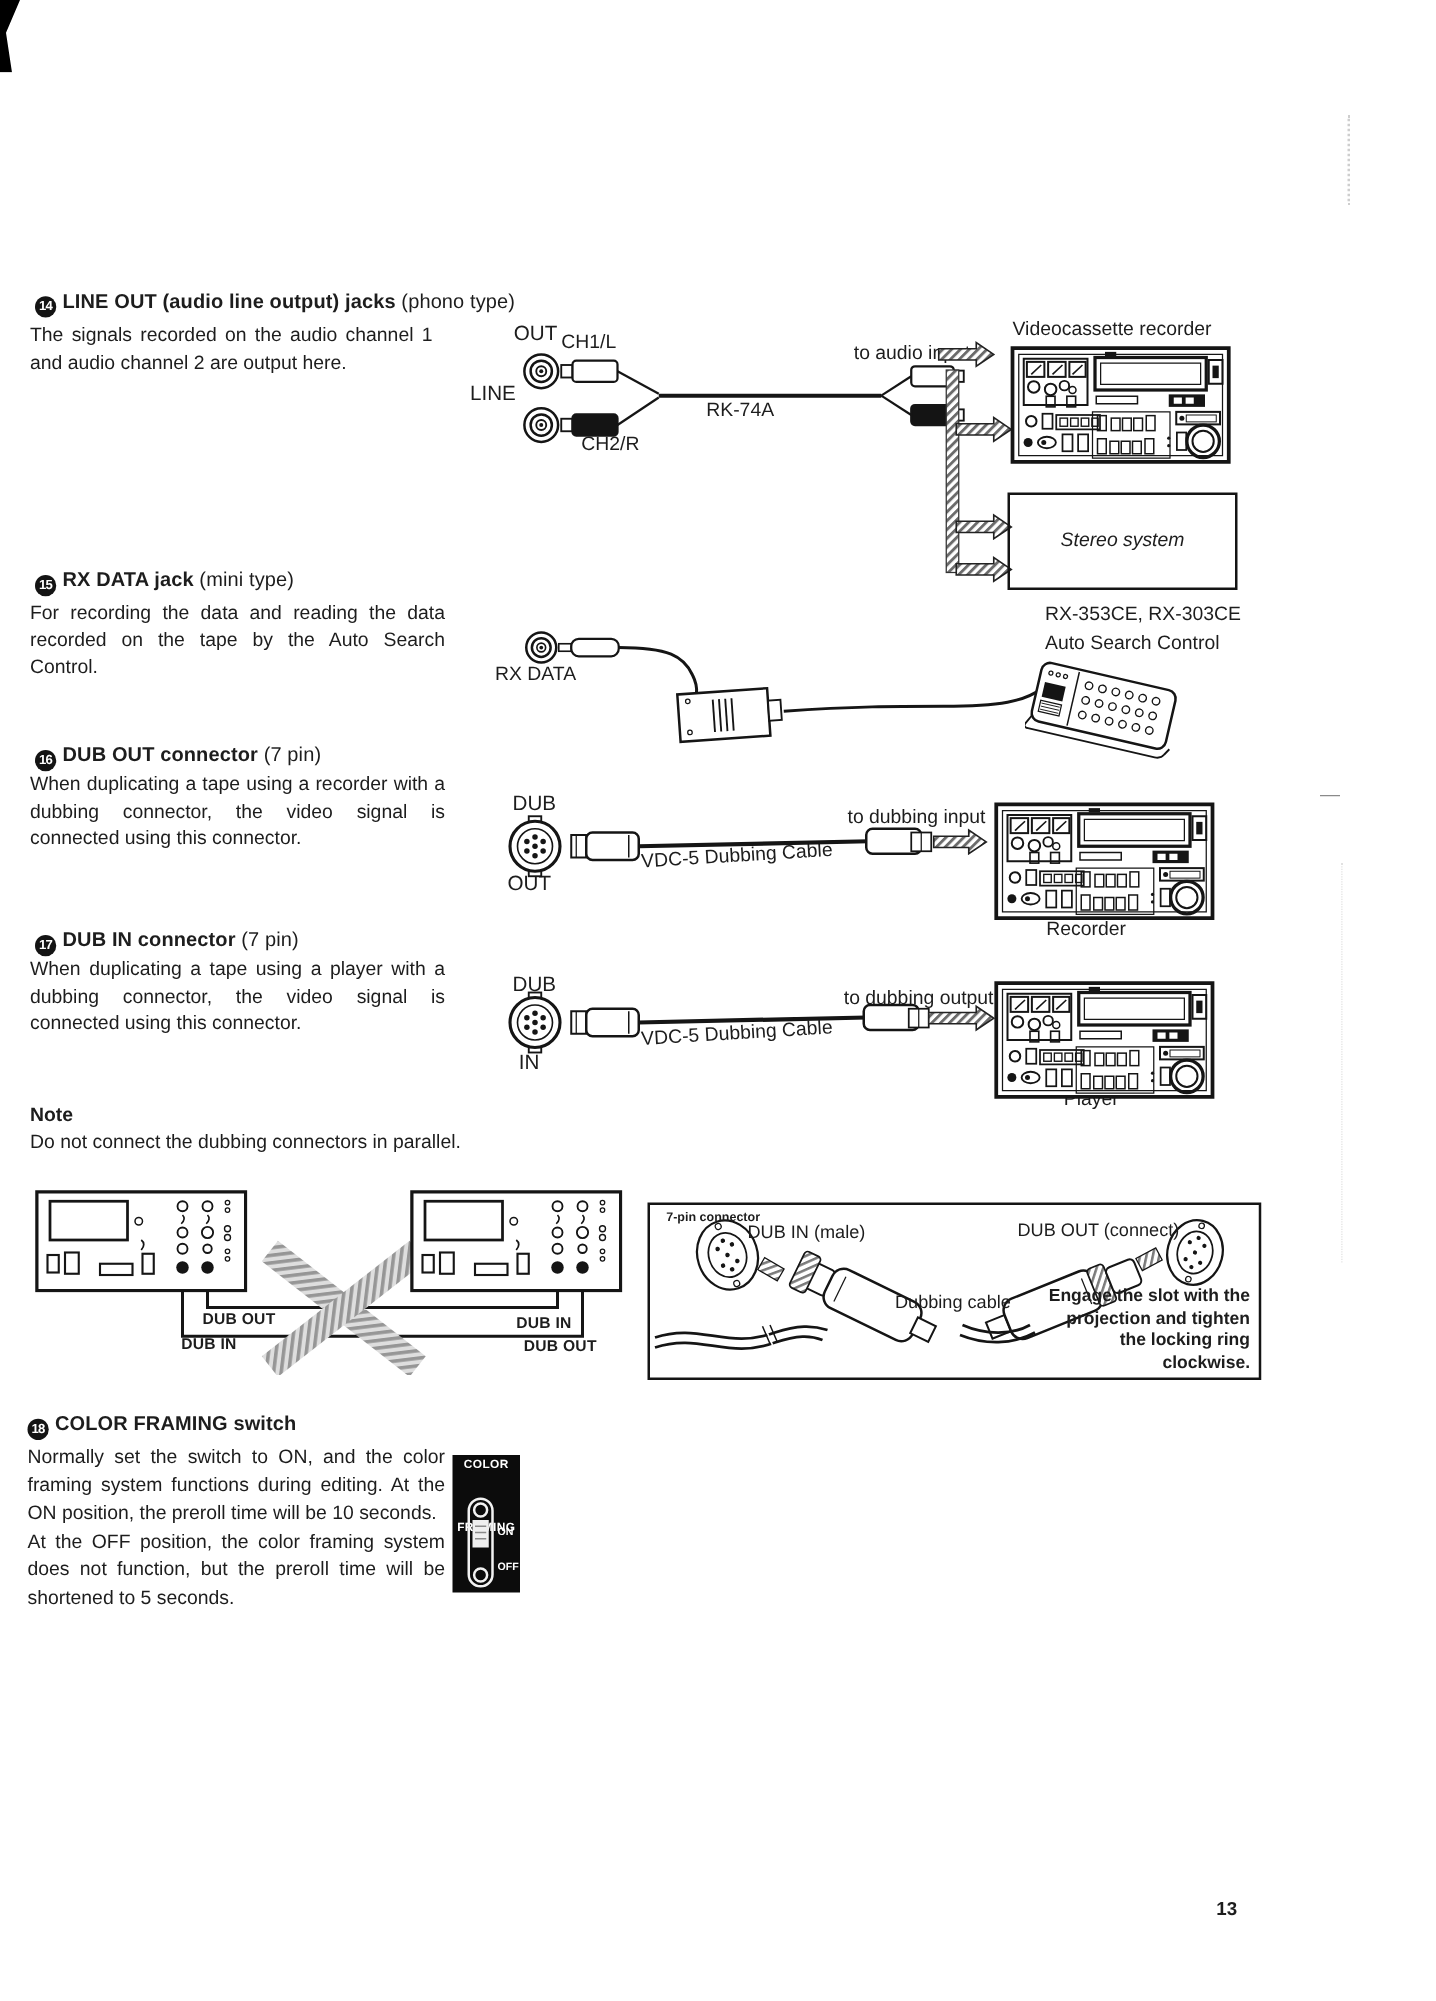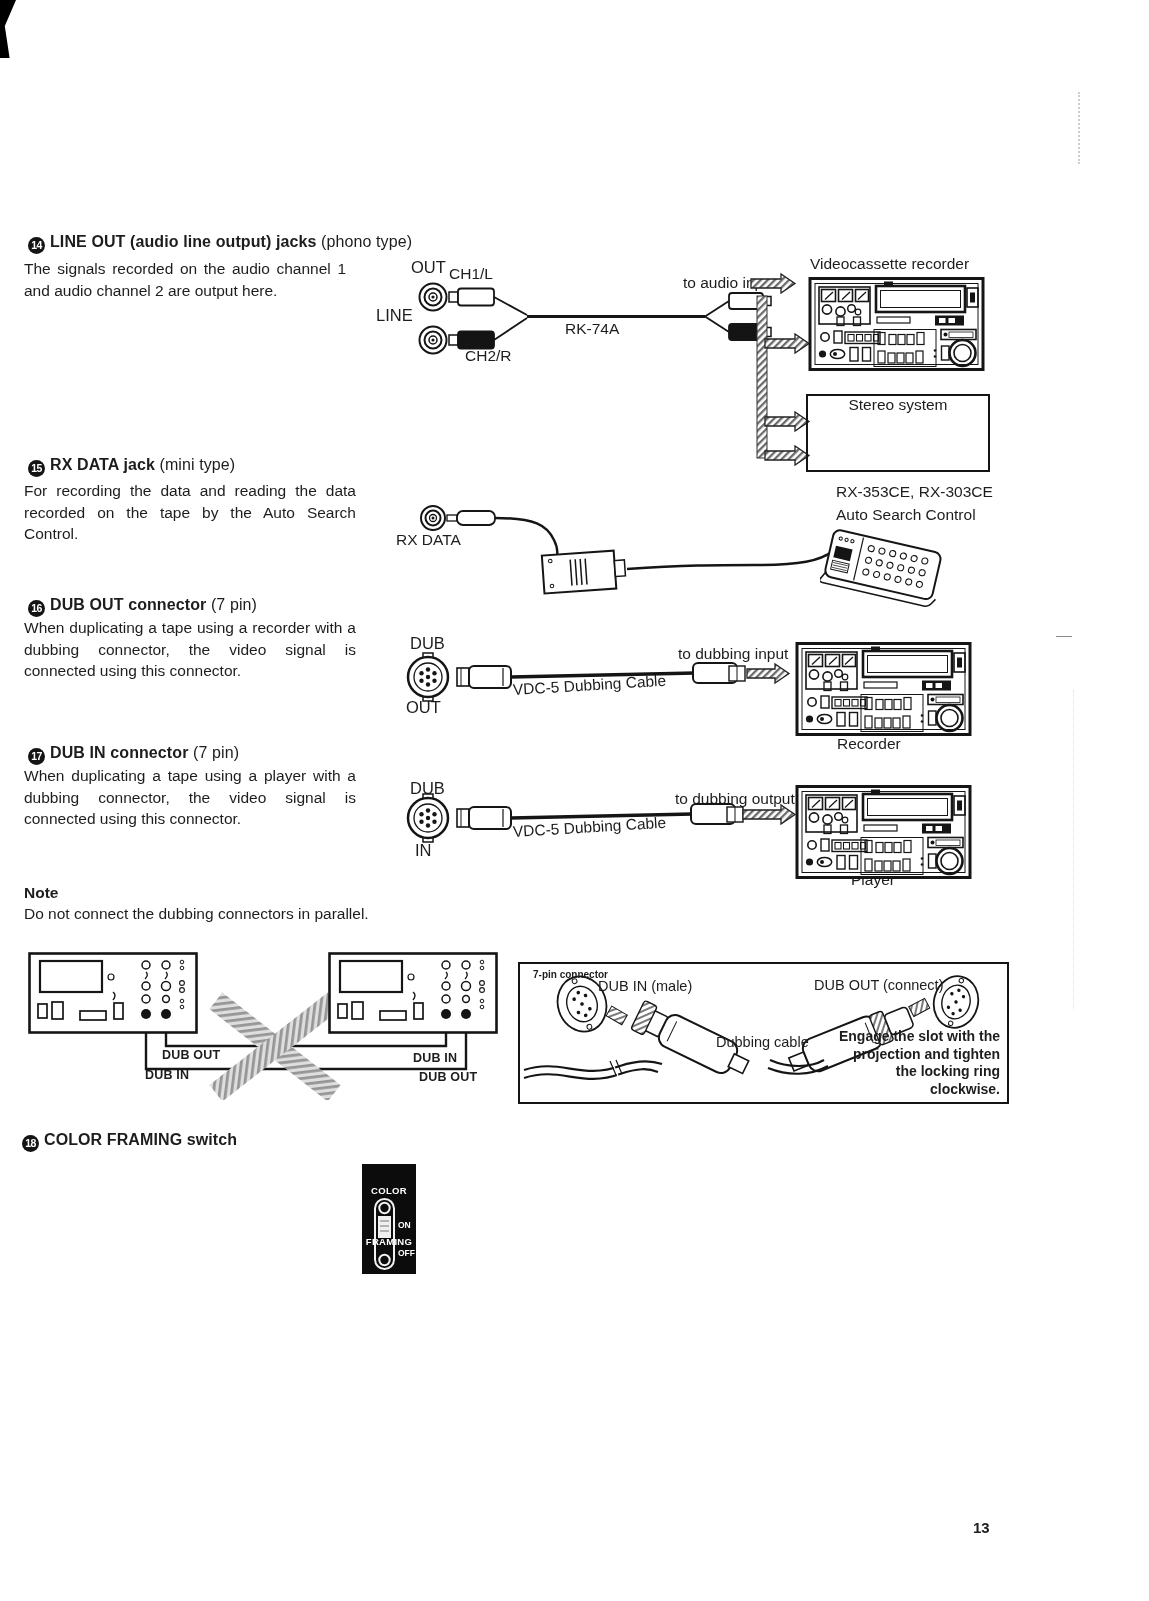--- a/index.html
+++ b/index.html
@@ -17,21 +17,21 @@
     line-height:17px; text-align:center; vertical-align:-2px; margin-right:5px;
     letter-spacing:-.5px;
   }
   .body-text { font-size:15.5px; line-height:21.5px; text-align:justify; }
   .cf-text { font-size:15.5px; line-height:22.5px; text-align:justify; }
   .label   { font-size:15.5px; white-space:nowrap; }
   .label-lg{ font-size:16.5px; white-space:nowrap; }
   .label-sm{ font-size:12.5px; font-weight:700; white-space:nowrap; letter-spacing:.2px; }
   .rot     { transform:rotate(-3.5deg); transform-origin:left center; }
   .stereo-box {
-    border:2.5px solid #141414; display:flex; justify-content:center;
+    border:2.5px solid #141414; display:flex; align-items:center; justify-content:center;font-style:italic;
   }
   .conn-box { border:2px solid #141414; }
   .conn-title { font-size:10px; font-weight:700; white-space:nowrap; }
   .conn-label { font-size:14.5px; white-space:nowrap; }
   .conn-note  { font-size:14px; font-weight:700; line-height:17.5px; text-align:right; }
   .note-title { font-size:15.5px; font-weight:700; }
   .switch-panel { background:#0c0c0c; color:#fff; }
   .sw-line { font-size:9.5px; font-weight:700; text-align:center; letter-spacing:.3px;margin-top:40px; }
   .sw-side { font-size:8.5px; font-weight:700; }
   .page-num { font-size:15px; font-weight:700; }
@@ -597,24 +597,26 @@
     </svg>
     <div class="abs conn-title" style="left:13px;top:5px">7-pin connector</div>
     <div class="abs conn-label" style="left:78px;top:14px">DUB IN (male)</div>
     <div class="abs conn-label" style="left:294px;top:13px">DUB OUT (connect)</div>
     <div class="abs conn-label" style="left:196px;top:70px">Dubbing cable</div>
     <div class="abs conn-note" style="left:318px;top:64px;width:162px">Engage the slot with the projection and tighten the locking ring clockwise.</div>
   </div>
 
   <div class="abs sec-title" style="left:22px;top:1131px"><span class="num-badge">18</span><span>COLOR FRAMING switch</span><span class="suffix"></span></div>
   <div class="abs" style="left:22px;top:1155px;width:334px">
+    <div class="cf-text">Normally set the switch to ON, and the color framing system functions during editing. At the ON position, the preroll time will be 10 seconds.</div>
+    <div class="cf-text">At the OFF position, the color framing system does not function, but the preroll time will be shortened to 5 seconds.</div>
   </div>
 
   <div class="abs switch-panel" style="left:362px;top:1164px;width:54px;height:110px">
-    <div class="sw-line" style="margin-top:21px">COLOR</div>
+    <div class="sw-line" style="margin-top:2px">COLOR</div>
     <div class="sw-line">FRAMING</div>
     <svg class="abs" style="left:0;top:32px" width="54" height="78" viewBox="0 0 54 78">
       <rect x="13" y="3" width="19" height="70" rx="9.5" fill="none" stroke="#f2f2f2" stroke-width="2"></rect>
       <circle cx="22.5" cy="12" r="5.2" fill="none" stroke="#f2f2f2" stroke-width="2"></circle>
       <circle cx="22.5" cy="64" r="5.2" fill="none" stroke="#f2f2f2" stroke-width="2"></circle>
       <rect x="16" y="20" width="13" height="22" fill="#efefef"></rect>
       <line x1="18" y1="25" x2="27" y2="25" stroke="#8a8a8a" stroke-width="1.2"></line>
       <line x1="18" y1="30" x2="27" y2="30" stroke="#8a8a8a" stroke-width="1.2"></line>
       <line x1="18" y1="35" x2="27" y2="35" stroke="#8a8a8a" stroke-width="1.2"></line>
     </svg>

